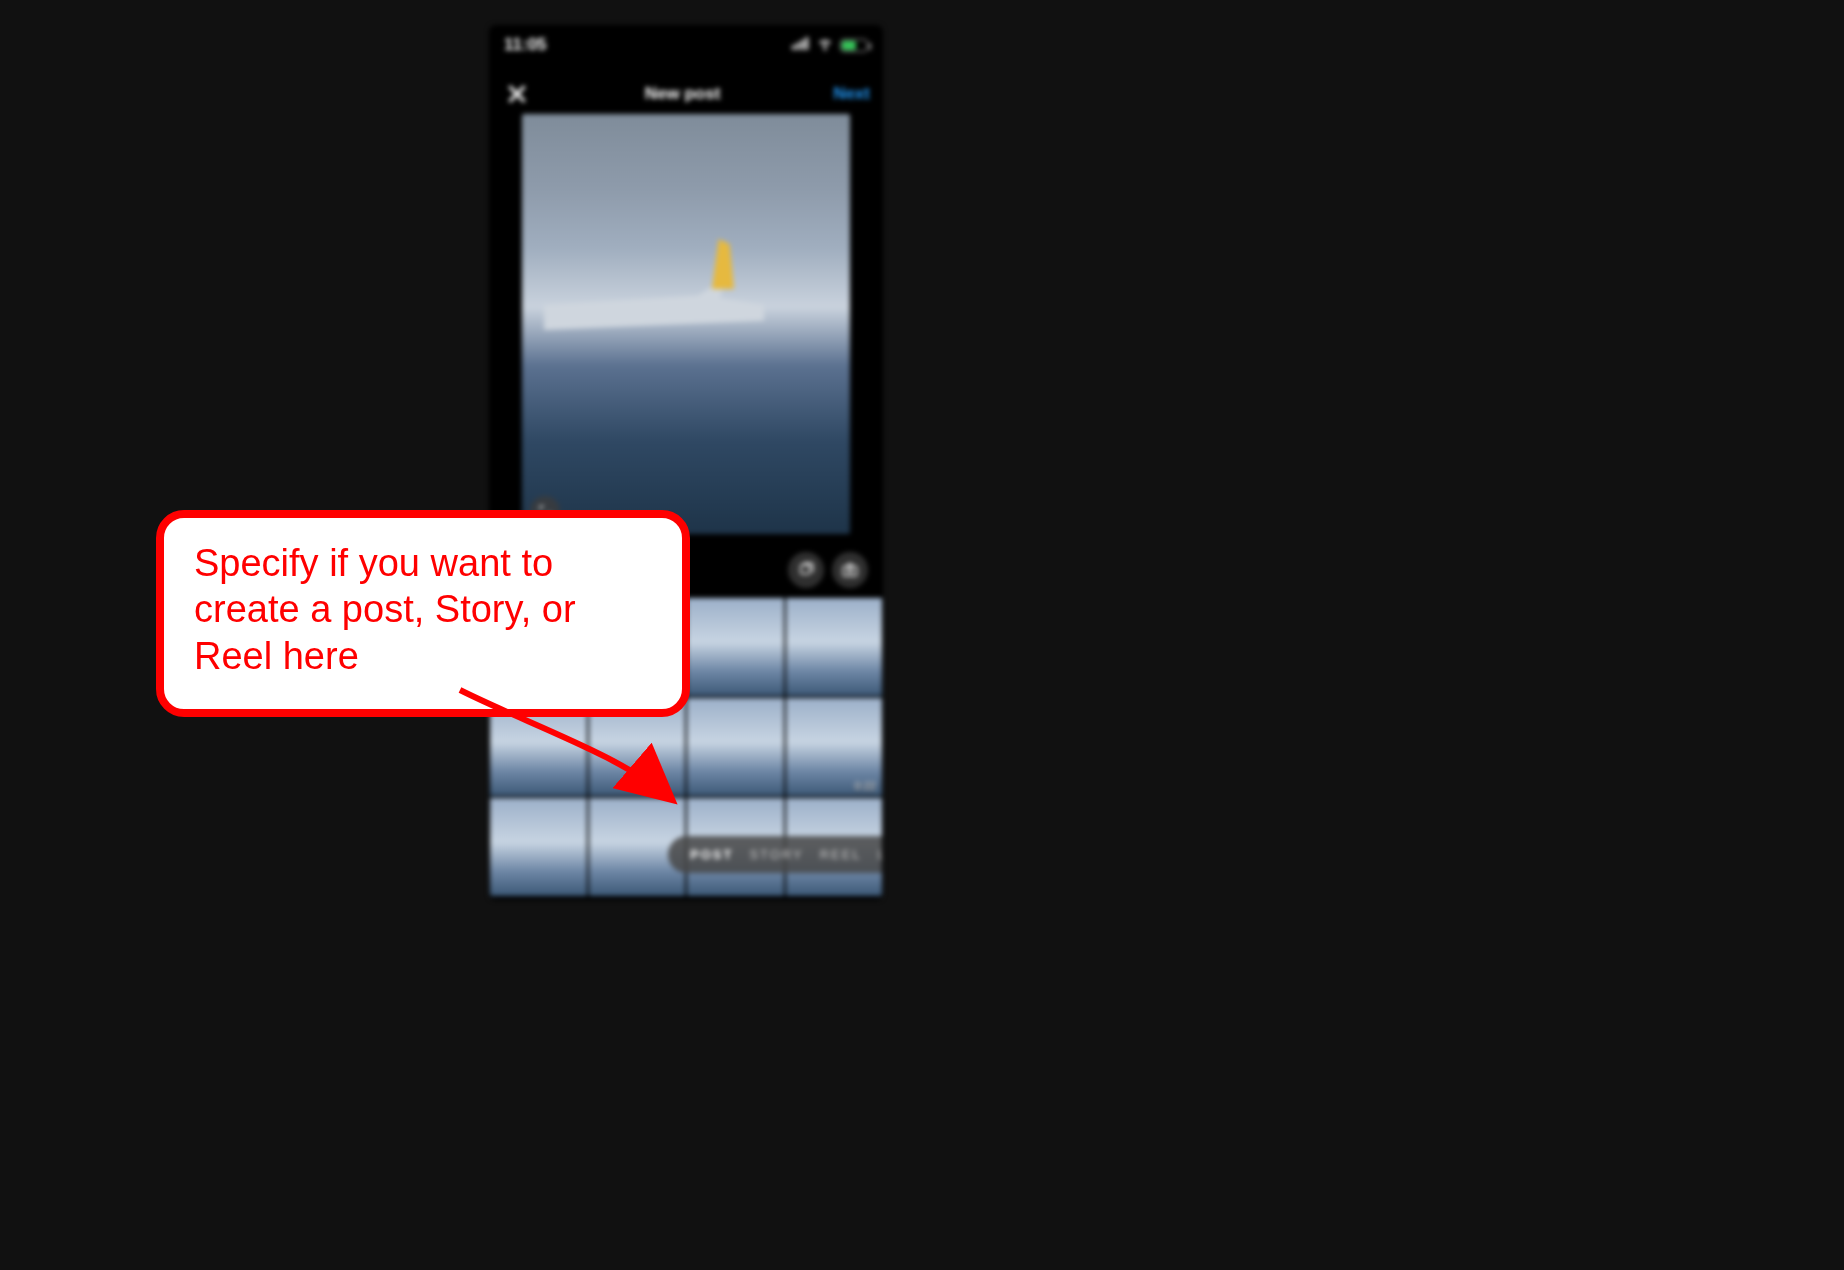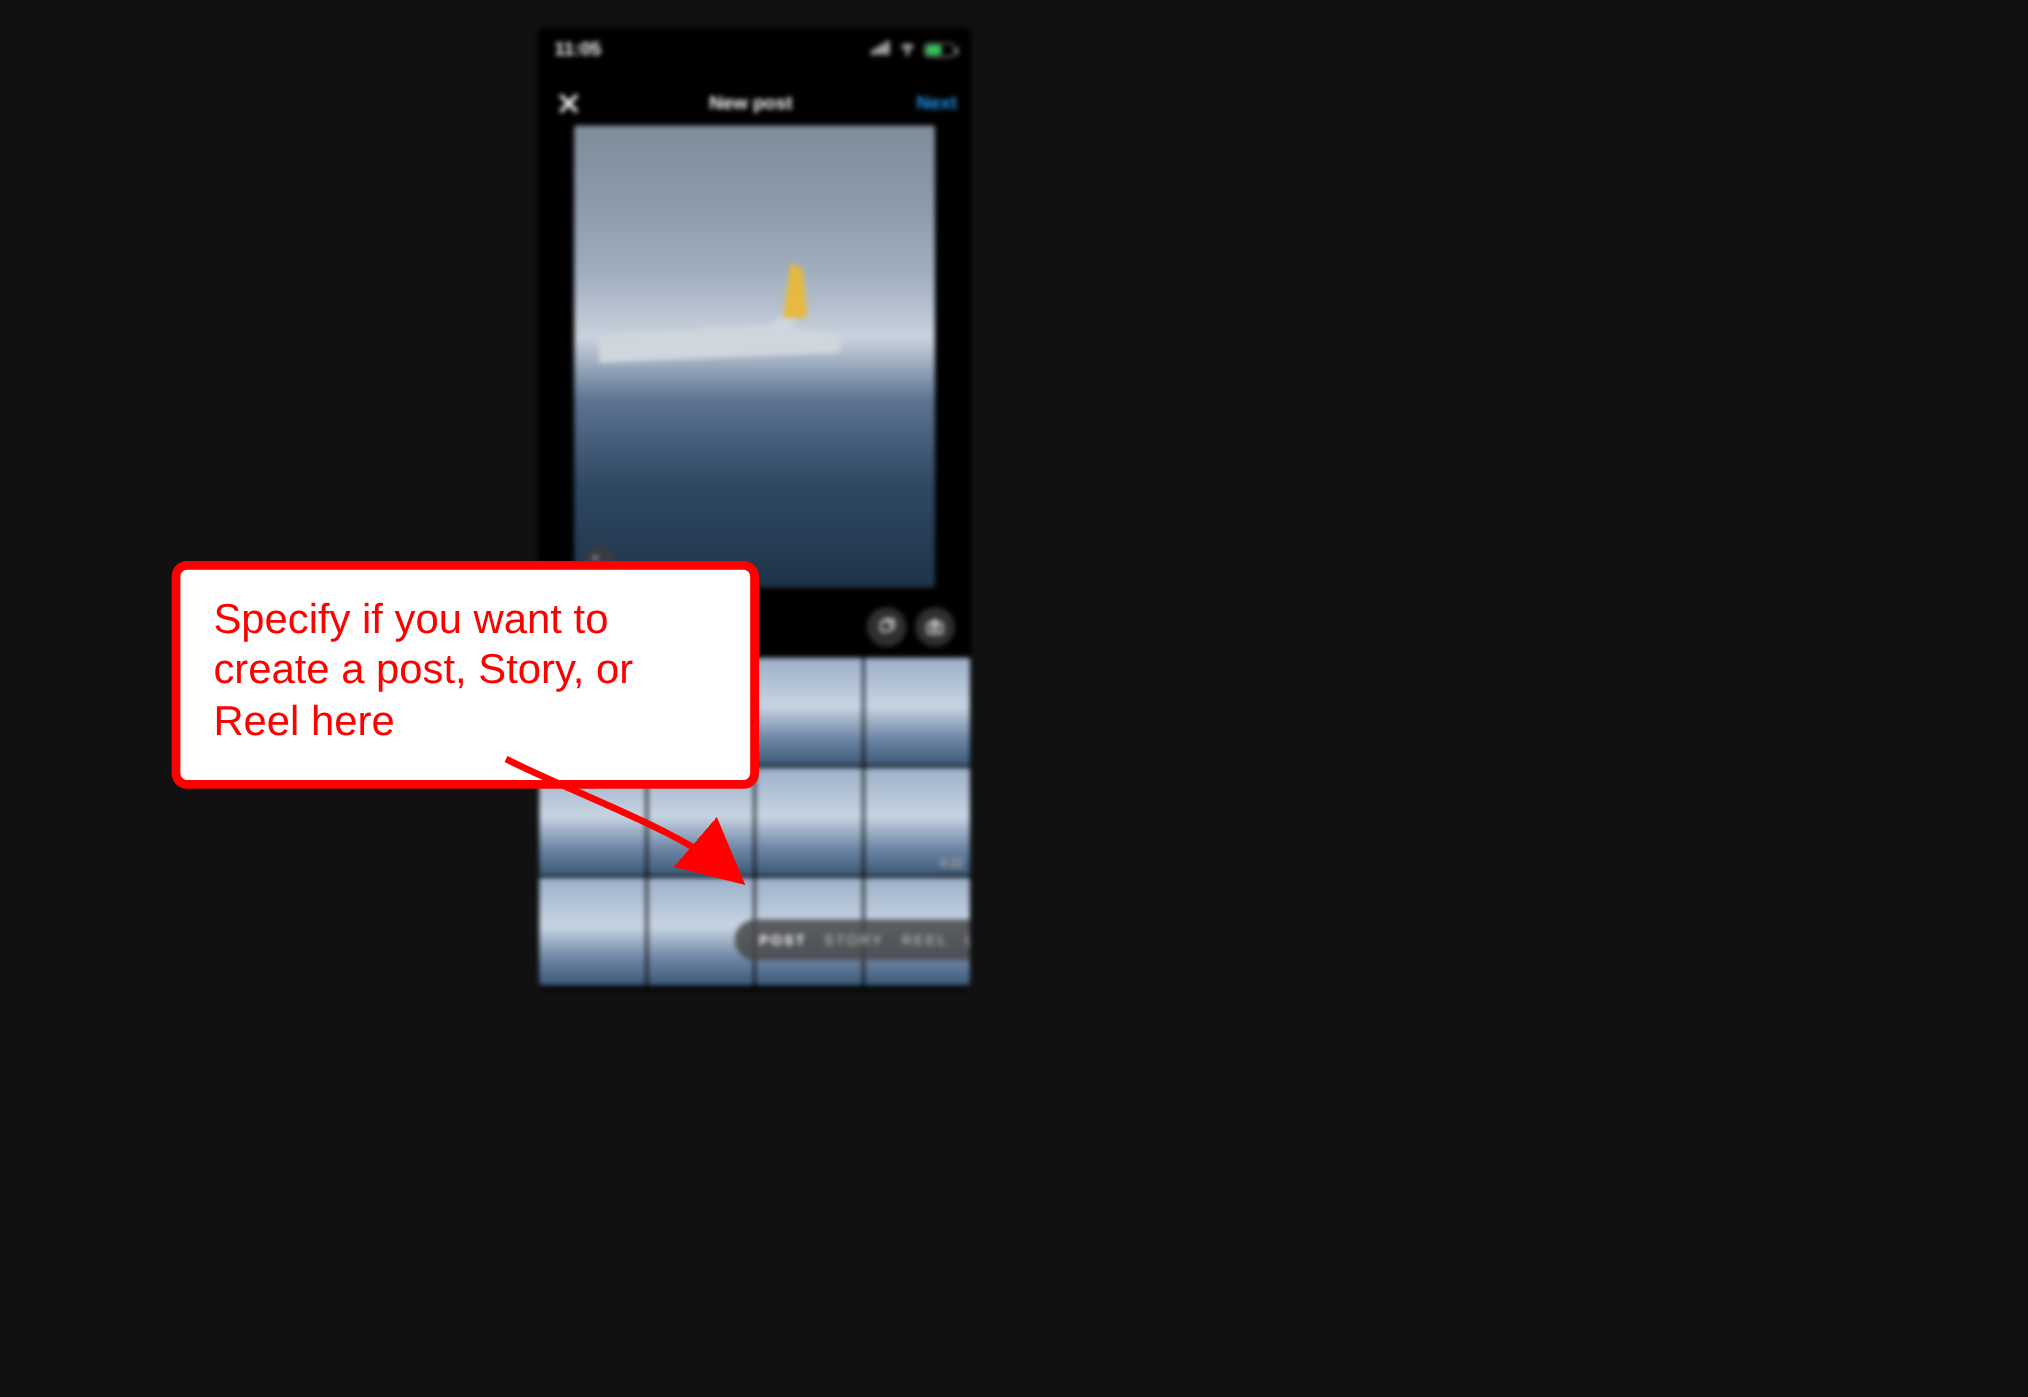--- a/index.html
+++ b/index.html
@@ -170,21 +170,21 @@
     .mode-bar .mode { color: #c9c9c9; }
     .mode-bar .mode.active { color: #ffffff; font-weight: 700; }
 
     
     .callout {
       position: absolute;
       left: 156px; top: 510px;
       width: 534px;
       background: #ffffff;
       border: 8px solid #ff0000;
-      border-radius: 14px;
+      border-radius: 28px;
       padding: 22px 30px 30px 30px;
       color: #ff0000;
       font-size: 38px;
       line-height: 1.22;
     }
     .arrow-svg {
       position: absolute;
       left: 150px; top: 500px;
       width: 700px; height: 400px;
       pointer-events: none;

